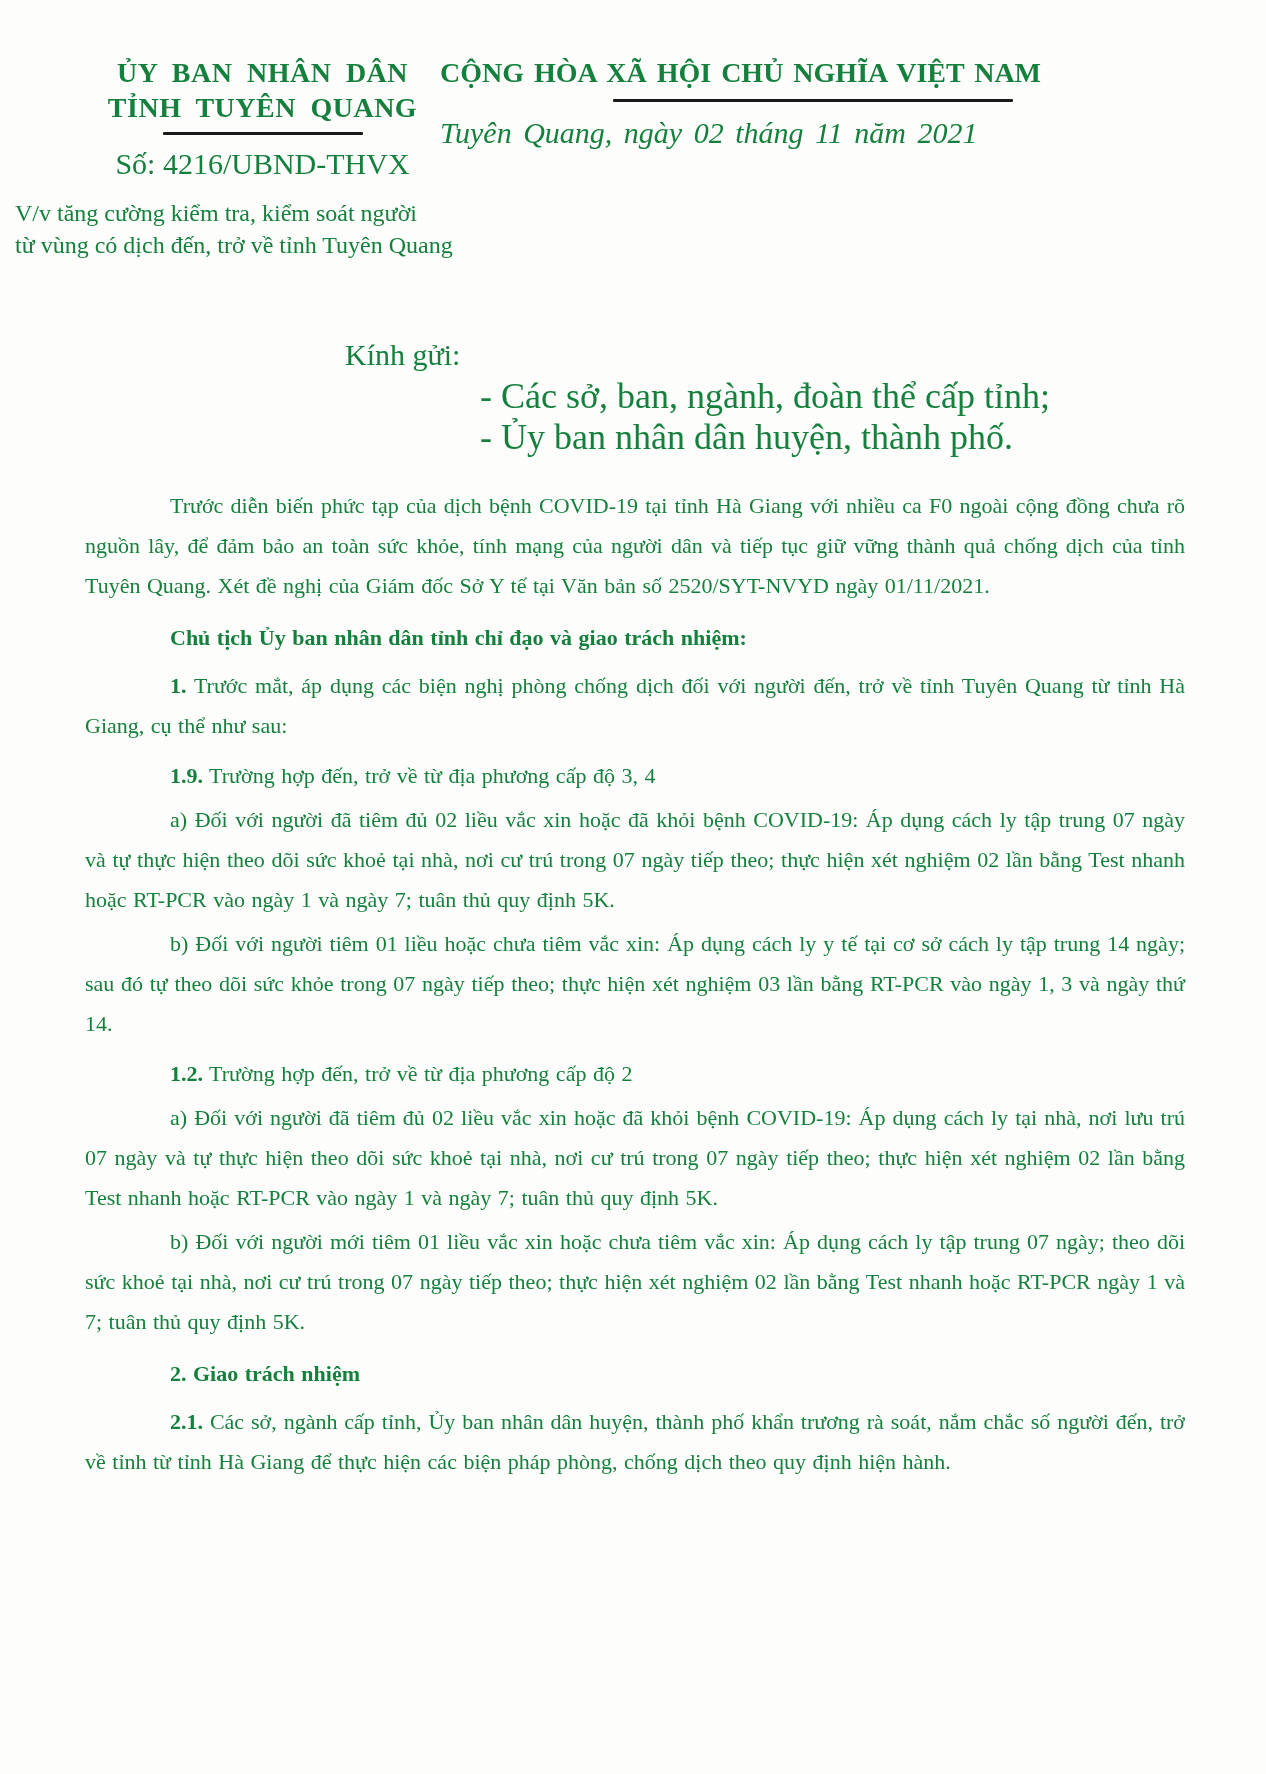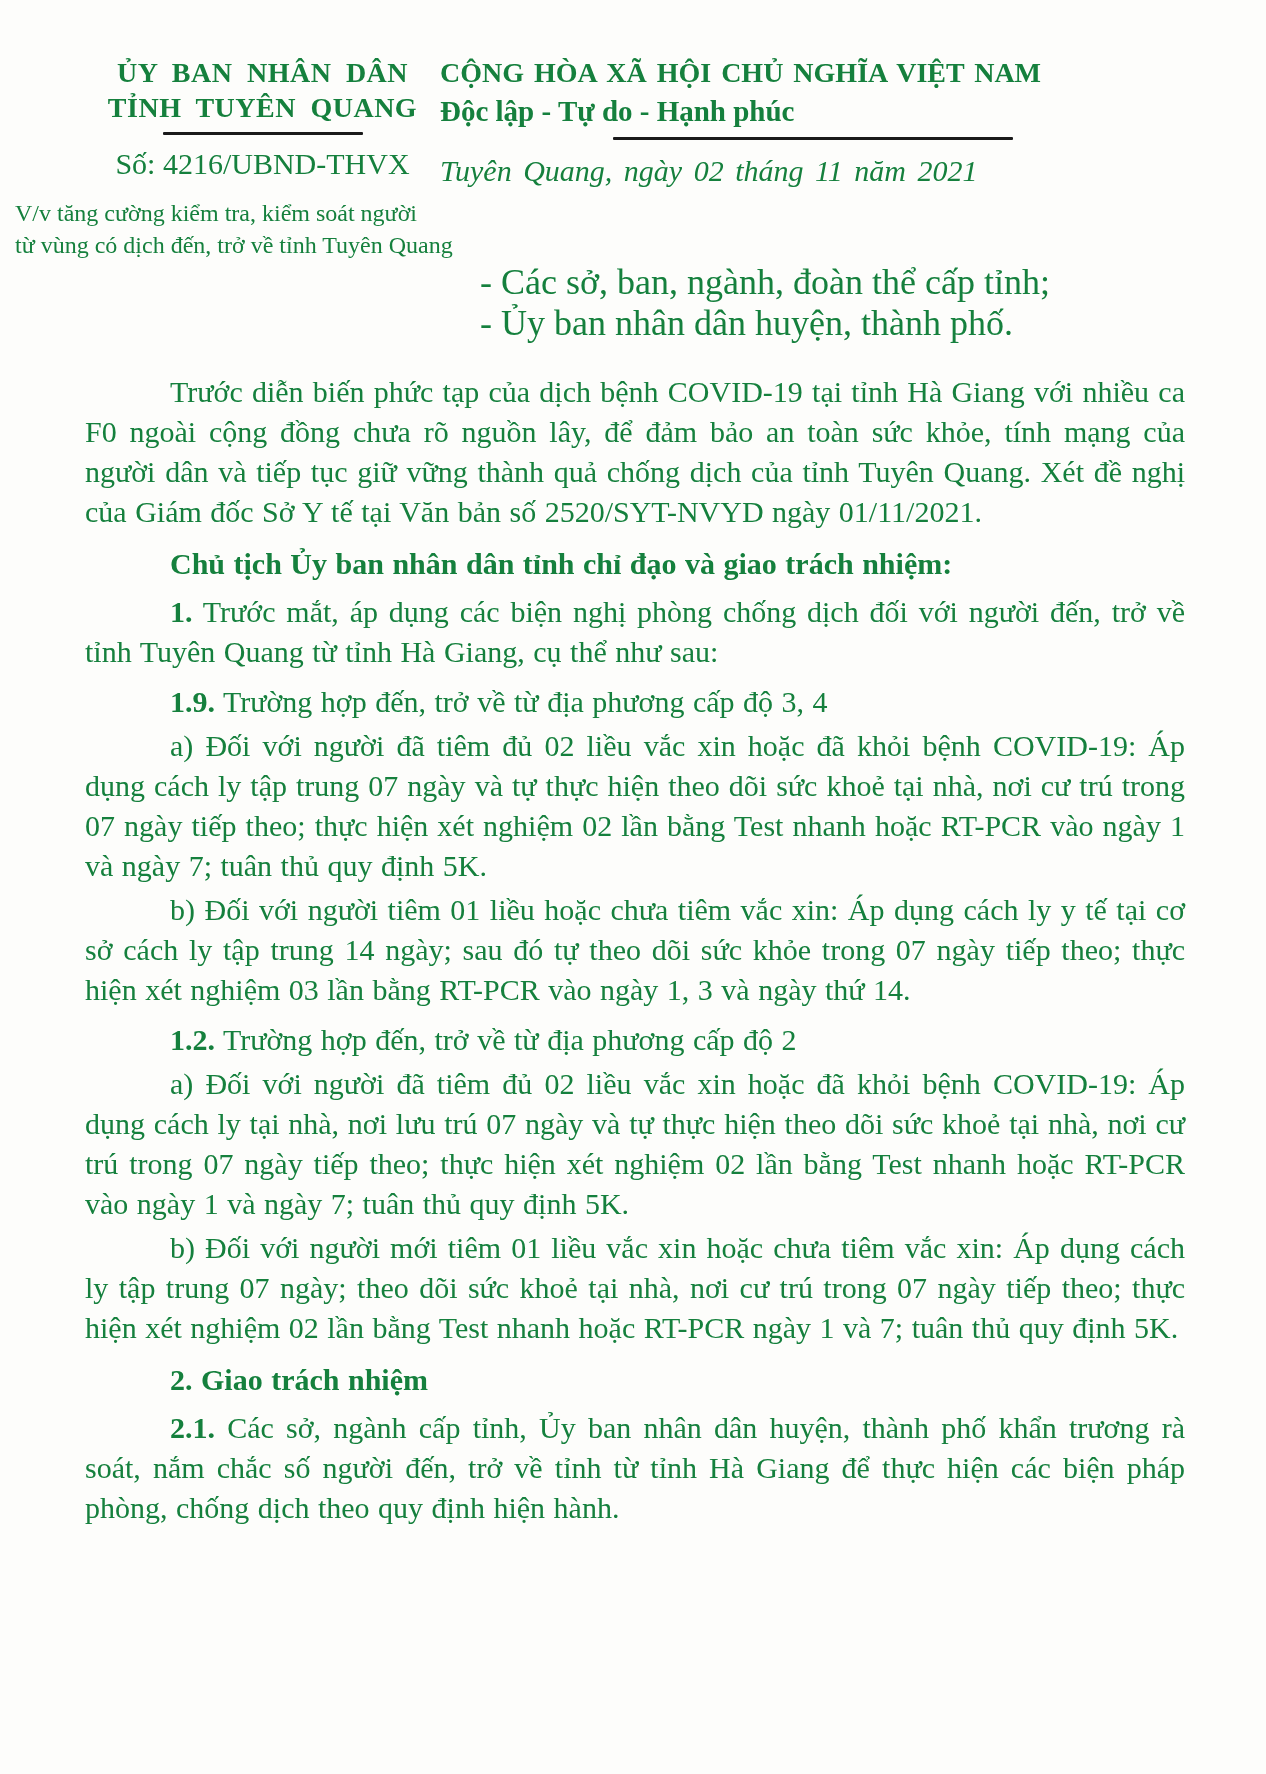--- a/index.html
+++ b/index.html
@@ -47,21 +47,21 @@
     line-height: 32px;
     margin-top: 14px;
     margin-left: -70px;
     width: 440px;
     text-align: left;
   }
   .salutation { margin-top: 74px; margin-left: 260px; font-size: 30px; line-height: 40px; }
   .recipients { margin-left: 395px; font-size: 36px; line-height: 41px; margin-top: 1px; }
   .body { margin-top: 28px; }
   .para {
-    font-size: 30px;
+    font-size: 22px;
     line-height: 40px;
     text-align: justify;
     text-indent: 85px;
     word-spacing: 1px;
   }
   .para + .para { margin-top: 6px; }
   .para.heading { font-weight: bold; margin-top: 12px; }
   .para.item-major { margin-top: 8px; }
   .para.item-sub { margin-top: 10px; }
   .para.item-letter { margin-top: 4px; }
@@ -78,26 +78,26 @@
       <div class="org-line">TỈNH TUYÊN QUANG</div>
       <div class="rule rule-left"></div>
       <div class="doc-number">Số: 4216/UBND-THVX</div>
       <div class="subject">
         <div>V/v tăng cường kiểm tra, kiểm soát người</div>
         <div>từ vùng có dịch đến, trở về tỉnh Tuyên Quang</div>
       </div>
     </div>
     <div class="header-right">
       <div class="motto-line1">CỘNG HÒA XÃ HỘI CHỦ NGHĨA VIỆT NAM</div>
-      <div class="motto-line2">Độc lập - Tự do - Hạnh phúc</div>
       <div class="rule rule-right"></div>
       <div class="dateline">Tuyên Quang, ngày 02 tháng 11 năm 2021</div>
     </div>
   </div>
 
+  <div class="salutation">Kính gửi:</div>
 
   <div class="recipients">
     <div>- Các sở, ban, ngành, đoàn thể cấp tỉnh;</div>
     <div>- Ủy ban nhân dân huyện, thành phố.</div>
   </div>
 
   <div class="body">
     <p class="para">Trước diễn biến phức tạp của dịch bệnh COVID-19 tại tỉnh Hà Giang với nhiều ca F0 ngoài cộng đồng chưa rõ nguồn lây, để đảm bảo an toàn sức khỏe, tính mạng của người dân và tiếp tục giữ vững thành quả chống dịch của tỉnh Tuyên Quang. Xét đề nghị của Giám đốc Sở Y tế tại Văn bản số 2520/SYT-NVYD ngày 01/11/2021.</p>
 
     <p class="para heading">Chủ tịch Ủy ban nhân dân tỉnh chỉ đạo và giao trách nhiệm:</p>

